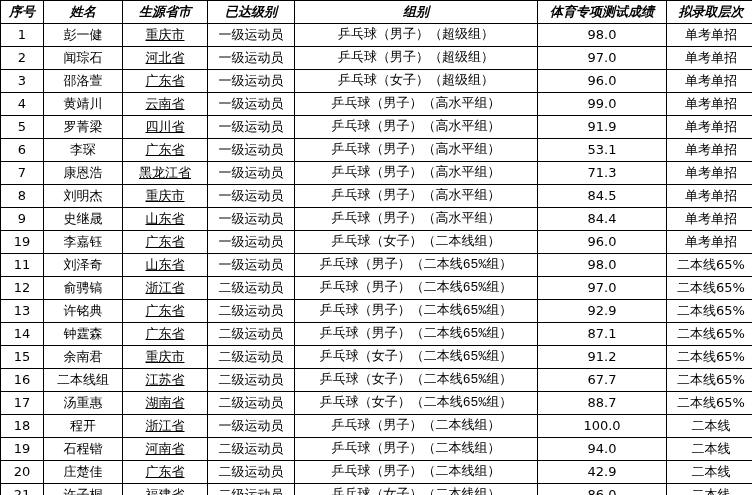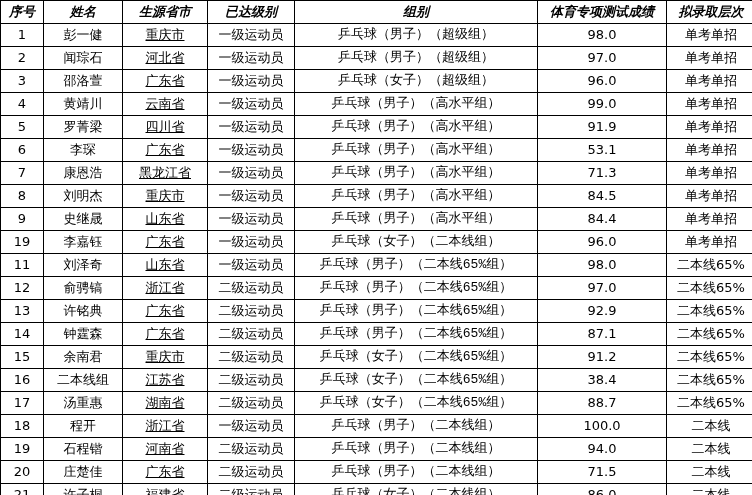--- a/index.html
+++ b/index.html
@@ -206,21 +206,21 @@
           <td class="c-group">乒乓球（女子）（二本线65%组）</td>
           <td class="c-score">91.2</td>
           <td class="c-plan">二本线65%</td>
         </tr>
         <tr>
           <td class="c-idx">16</td>
           <td class="c-name">二本线组</td>
           <td class="c-prov">江苏省</td>
           <td class="c-level">二级运动员</td>
           <td class="c-group">乒乓球（女子）（二本线65%组）</td>
-          <td class="c-score">38.4</td>
+          <td class="c-score">67.7</td>
           <td class="c-plan">二本线65%</td>
         </tr>
         <tr>
           <td class="c-idx">17</td>
           <td class="c-name">汤重惠</td>
           <td class="c-prov">湖南省</td>
           <td class="c-level">二级运动员</td>
           <td class="c-group">乒乓球（女子）（二本线65%组）</td>
           <td class="c-score">88.7</td>
           <td class="c-plan">二本线65%</td>
@@ -242,21 +242,21 @@
           <td class="c-group">乒乓球（男子）（二本线组）</td>
           <td class="c-score">94.0</td>
           <td class="c-plan">二本线</td>
         </tr>
         <tr>
           <td class="c-idx">20</td>
           <td class="c-name">庄楚佳</td>
           <td class="c-prov">广东省</td>
           <td class="c-level">二级运动员</td>
           <td class="c-group">乒乓球（男子）（二本线组）</td>
-          <td class="c-score">71.5</td>
+          <td class="c-score">42.9</td>
           <td class="c-plan">二本线</td>
         </tr>
         <tr>
           <td class="c-idx">21</td>
           <td class="c-name">许子桐</td>
           <td class="c-prov">福建省</td>
           <td class="c-level">二级运动员</td>
           <td class="c-group">乒乓球（女子）（二本线组）</td>
           <td class="c-score">86.0</td>
           <td class="c-plan">二本线</td>

